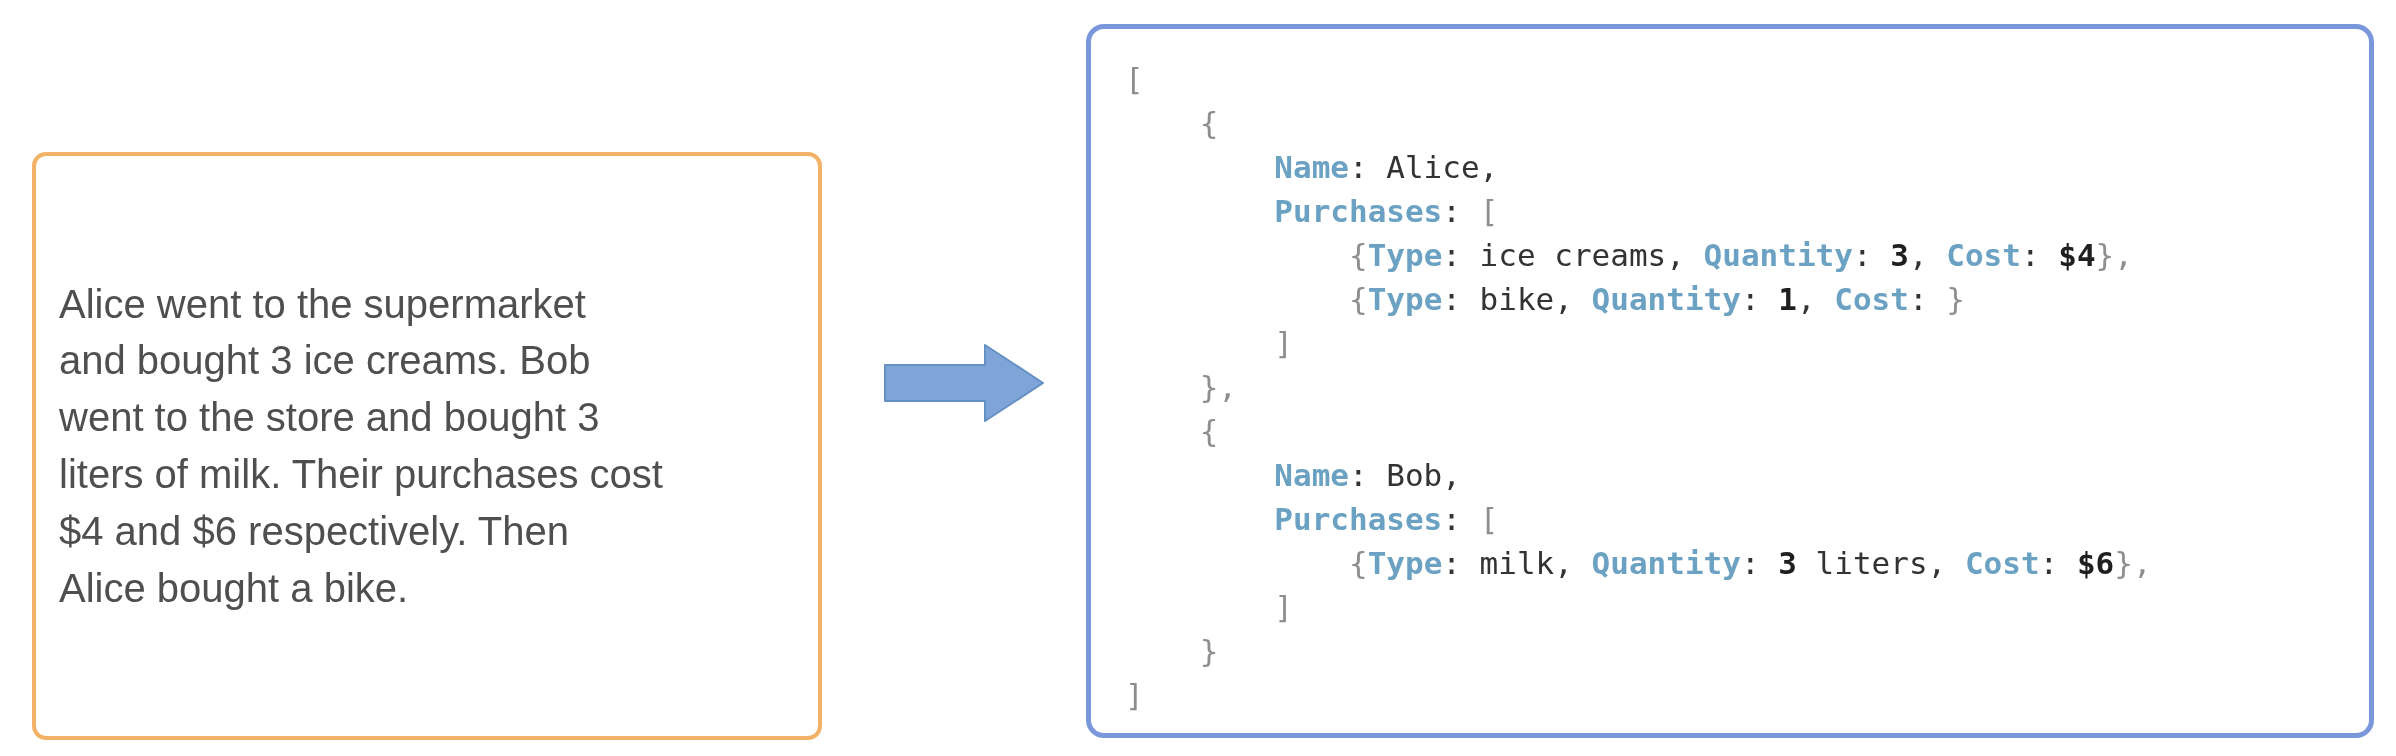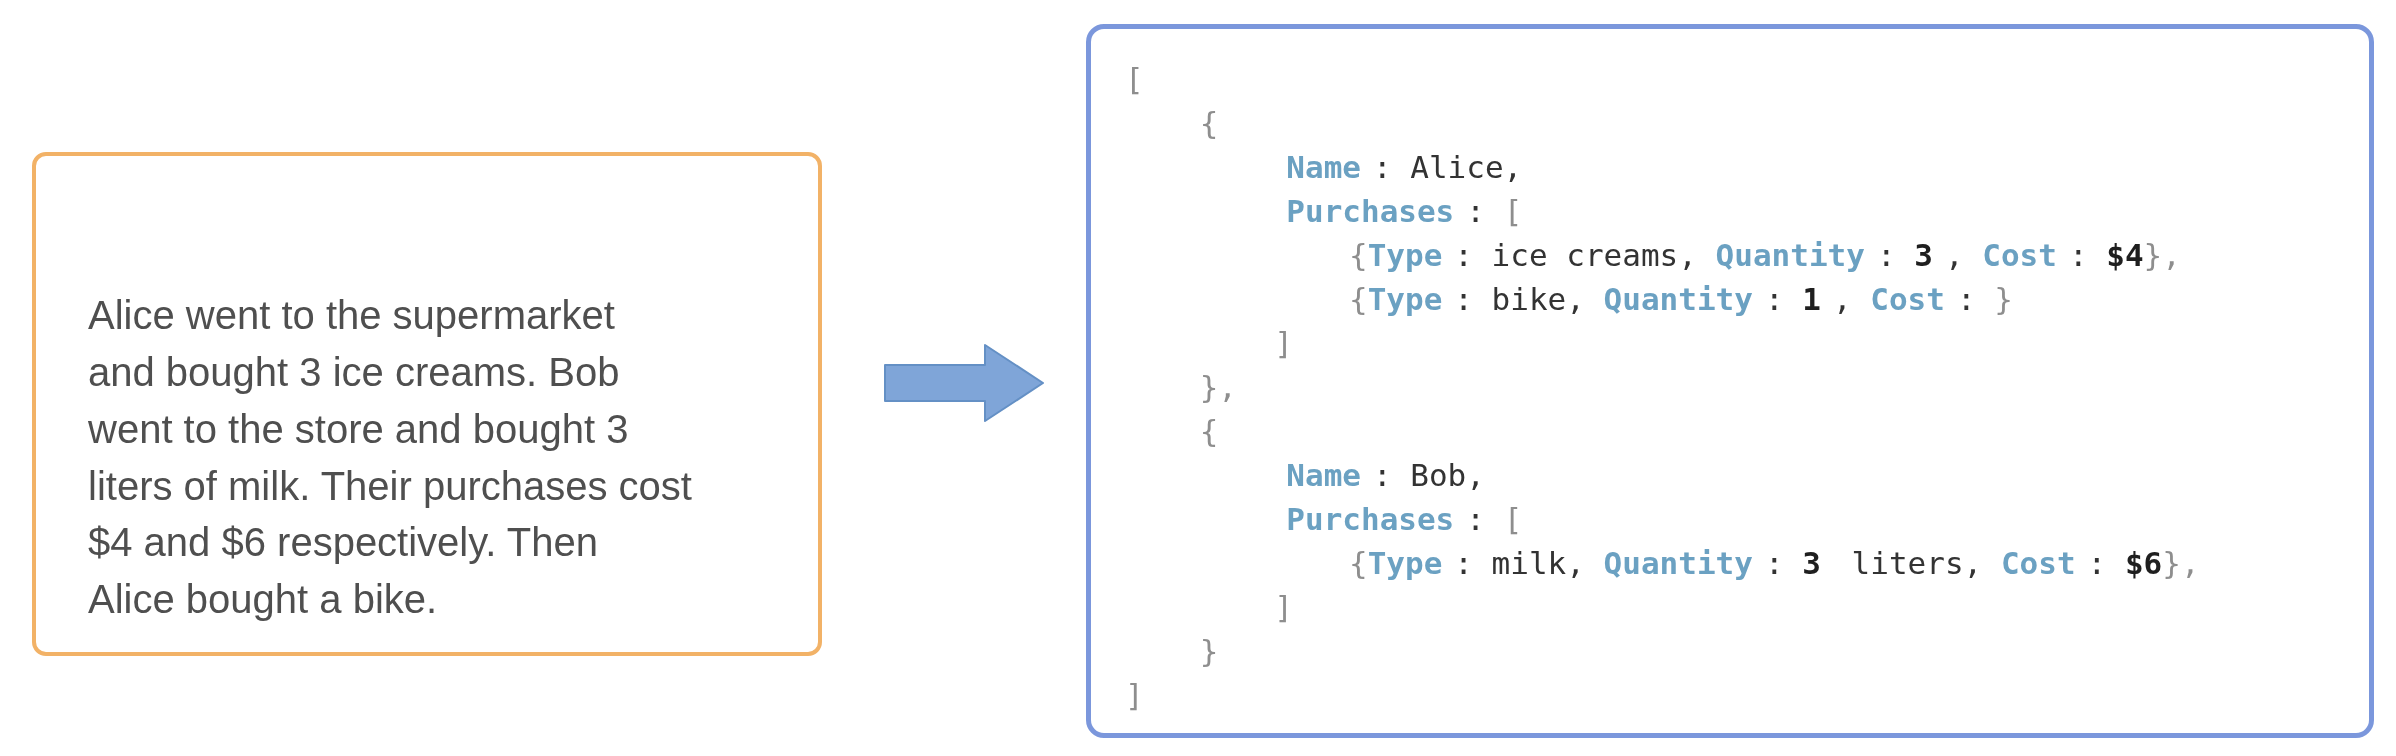--- a/index.html
+++ b/index.html
@@ -20,26 +20,26 @@
     height: 756px;
     position: relative;
     font-family: "Liberation Sans", sans-serif;
     overflow: hidden;
   }
   .input-panel {
     position: absolute;
     left: 32px;
     top: 152px;
     width: 790px;
-    height: 504px;
+    height: 588px;
     border: 4px solid var(--input-border);
     border-radius: 14px;
     display: flex;
-    align-items: flex-end;
-    padding: 24px 52px;
+    align-items: center;
+    padding: 24px 23px;
     background: #ffffff;
   }
   .input-text {
     font-size: 40px;
     line-height: 1.42;
     color: var(--input-text);
     white-space: pre-line;
   }
   .arrow-wrap {
     position: absolute;
@@ -62,21 +62,21 @@
   }
   .code {
     font-family: "DejaVu Sans Mono", "Liberation Mono", monospace;
     font-size: 31px;
     line-height: 44px;
     white-space: pre;
     color: var(--code-value);
   }
   .code-line { white-space: pre; }
   .tok-k { color: var(--code-key); font-weight: bold; }
-  .tok-v { color: var(--code-value); margin-left: 12px; }
+  .tok-v { color: var(--code-value); }
   .tok-p { color: var(--code-punct); }
   .tok-b { color: var(--code-bold); font-weight: bold; }
 </style>
 </head>
 <body>
 
 <div class="input-panel">
   <div class="input-text">Alice went to the supermarket
 and bought 3 ice creams. Bob
 went to the store and bought 3

